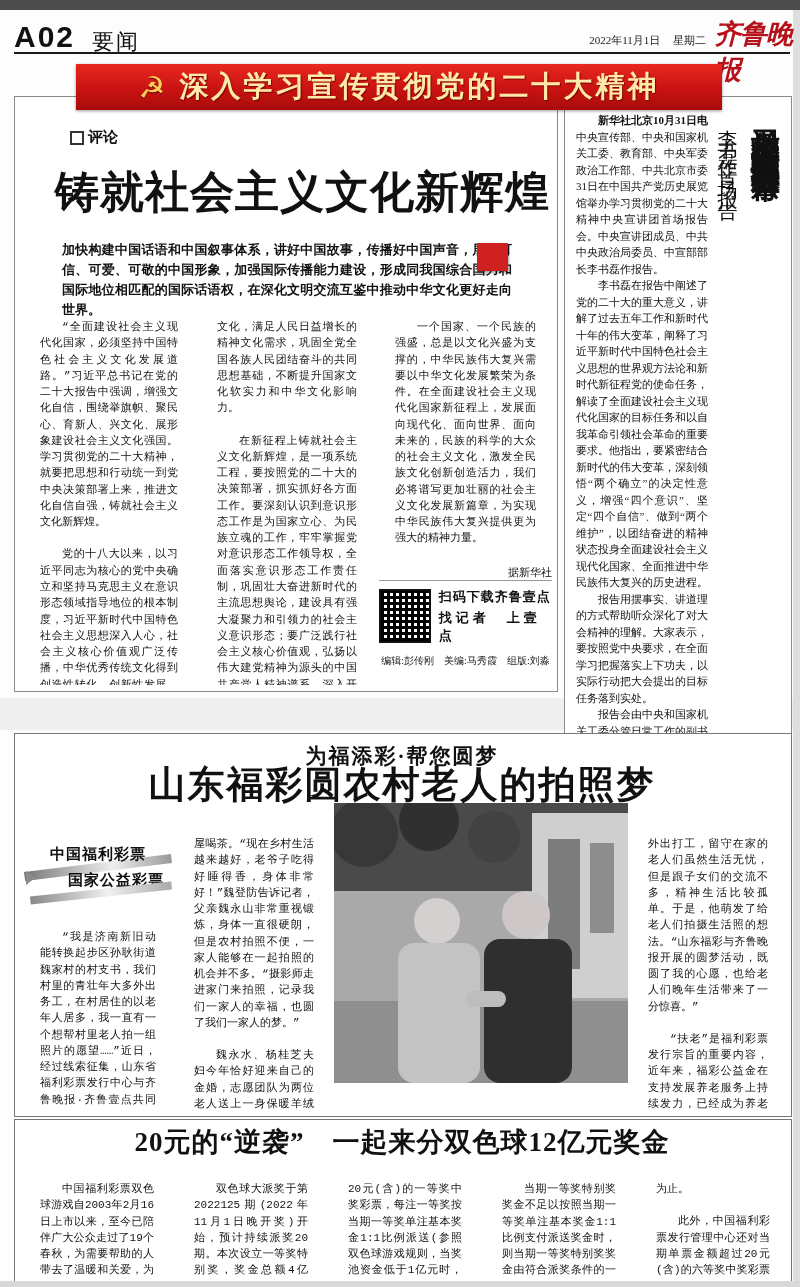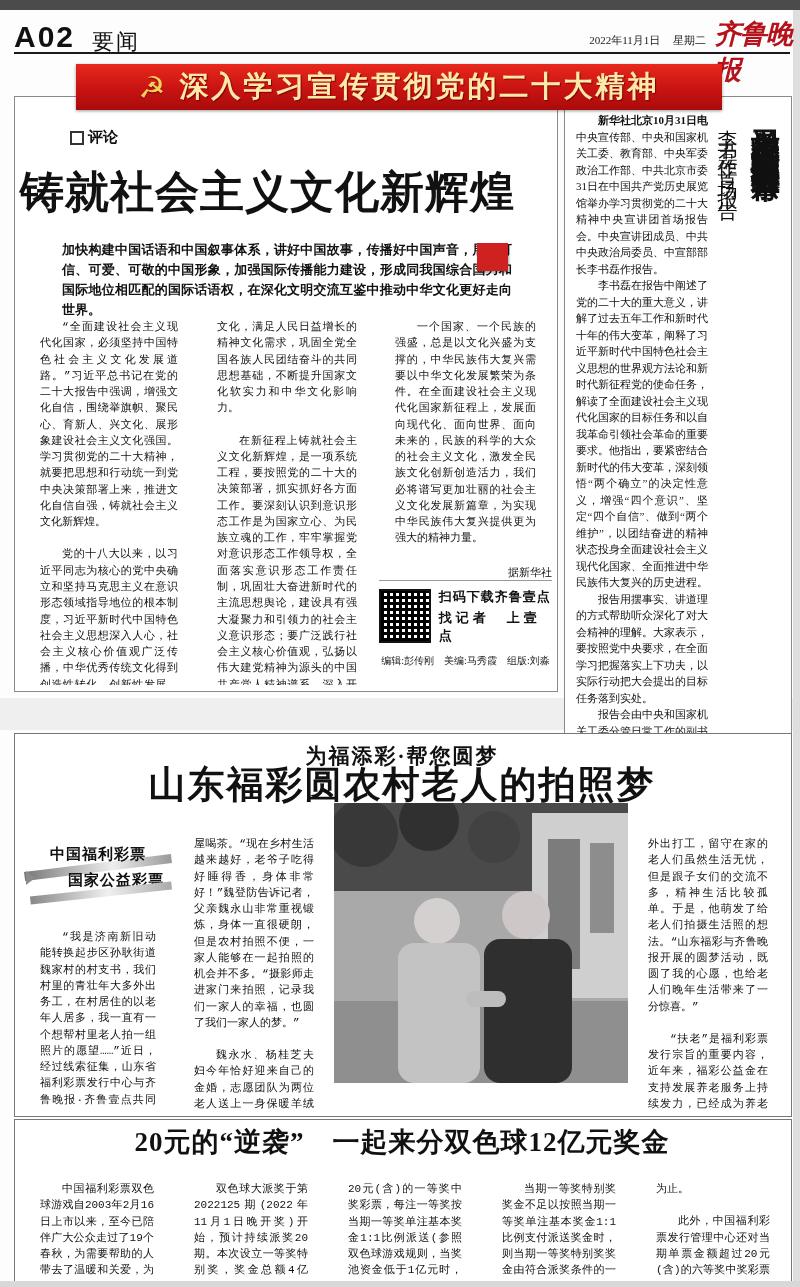--- a/index.html
+++ b/index.html
@@ -22,21 +22,21 @@
           display:flex;align-items:center;justify-content:center;gap:14px;box-shadow:0 1px 3px rgba(0,0,0,.4);z-index:5;}
   .banner .emblem{font-size:30px;color:#f6cf5a;text-shadow:0 1px 1px #6d0000;font-family:"DejaVu Sans",sans-serif;}
   .banner .txt{font-family:"Liberation Sans",sans-serif;font-size:29px;font-weight:bold;color:#ffe9a8;
                text-shadow:1px 1px 1px #7a0303;letter-spacing:3px;}
   
   .boxL{left:14px;top:96px;width:542px;height:594px;border:1px solid #8a8a8a;background:#fff;}
   .boxR{left:564px;top:96px;width:226px;height:718px;border:1px solid #8a8a8a;background:#fff;}
   
   .comment-label{left:26px;top:128px;font-size:15px;font-weight:bold;display:flex;align-items:center;gap:4px;padding-left:44px;}
   .comment-label .sq{width:10px;height:10px;border:2px solid #333;display:inline-block;}
-  .c-headline{left:20px;top:163px;width:530px;text-align:left;font-size:44px;font-weight:bold;letter-spacing:1px;}
+  .c-headline{left:20px;top:163px;width:530px;text-align:right;font-size:44px;font-weight:bold;letter-spacing:1px;}
   .c-lead{left:62px;top:240px;width:450px;font-size:13px;font-weight:bold;line-height:1.55;text-align:justify;}
   .red-square{left:477px;top:243px;width:31px;height:28px;background:#cf2220;box-shadow:1px 2px 2px rgba(0,0,0,.35);}
   .col{font-size:11px;line-height:1.48;text-align:justify;overflow:hidden;}
   .col p{margin:16px;text-indent:2em;font-family:Liberation Mono, monospace;}
   .col p.flush{text-indent:0;}
   .c-col1{left:24px;top:303px;width:170px;height:382px;}
   .c-col2{left:201px;top:303px;width:172px;height:382px;}
   .c-col3wrap{left:379px;top:303px;width:173px;height:382px;overflow:hidden;}
   .c-col3{width:173px;max-height:282px;}
   .source{text-align:right;font-size:11px;margin-top:2px;}

